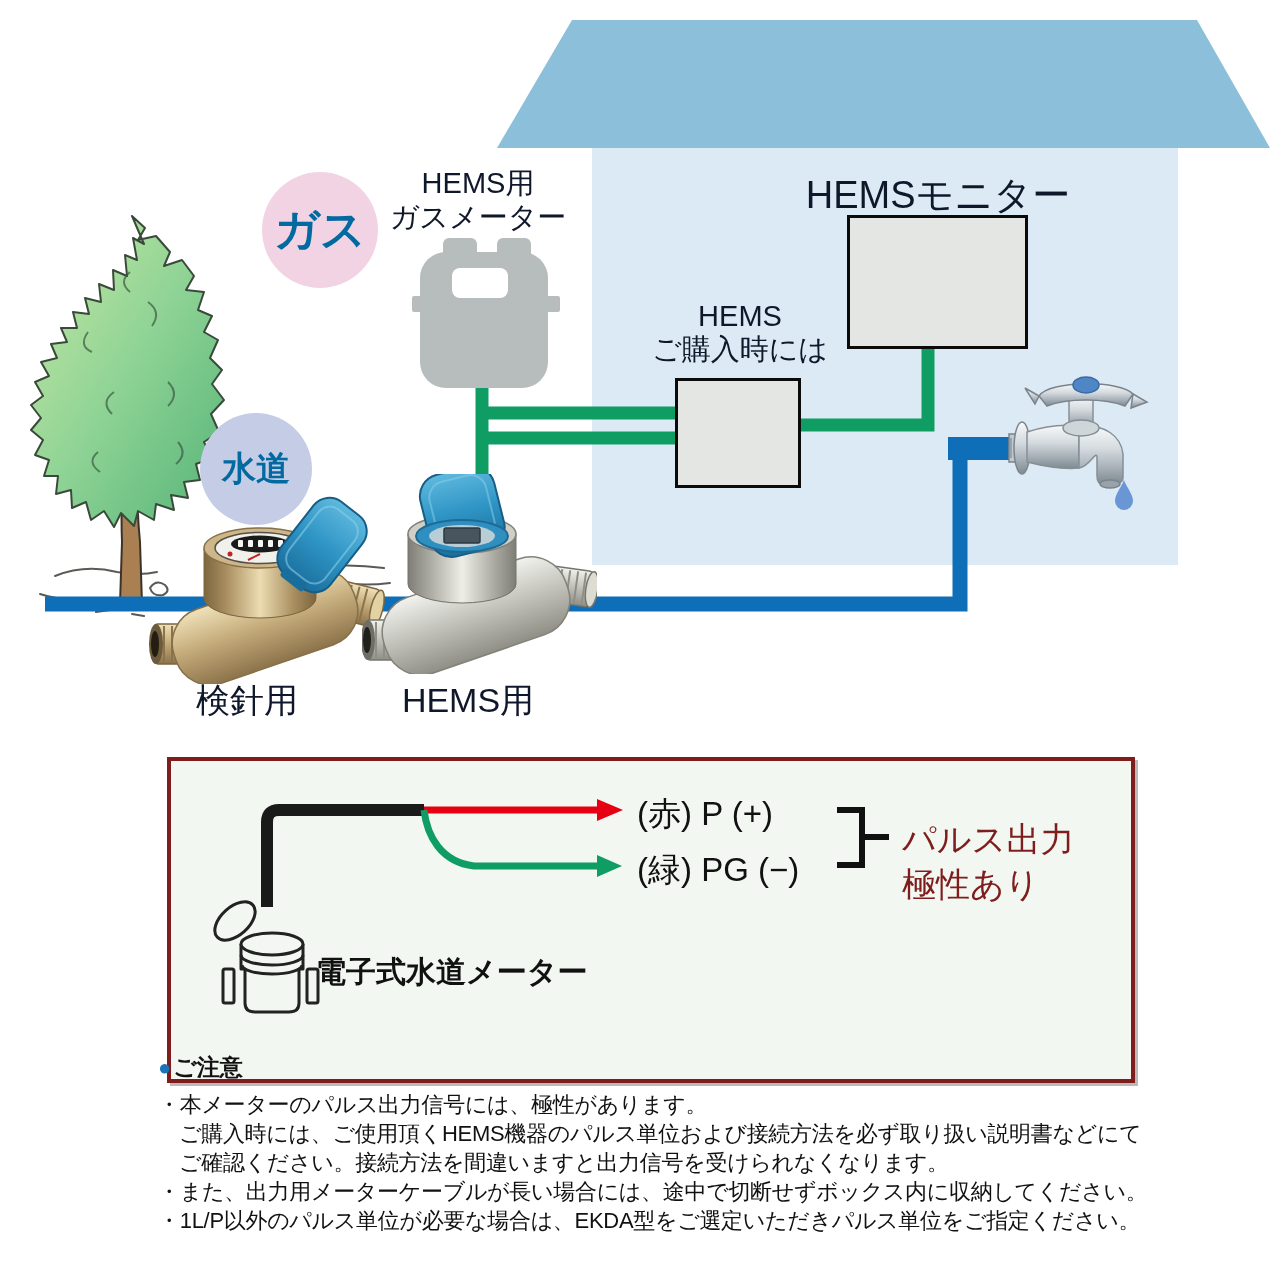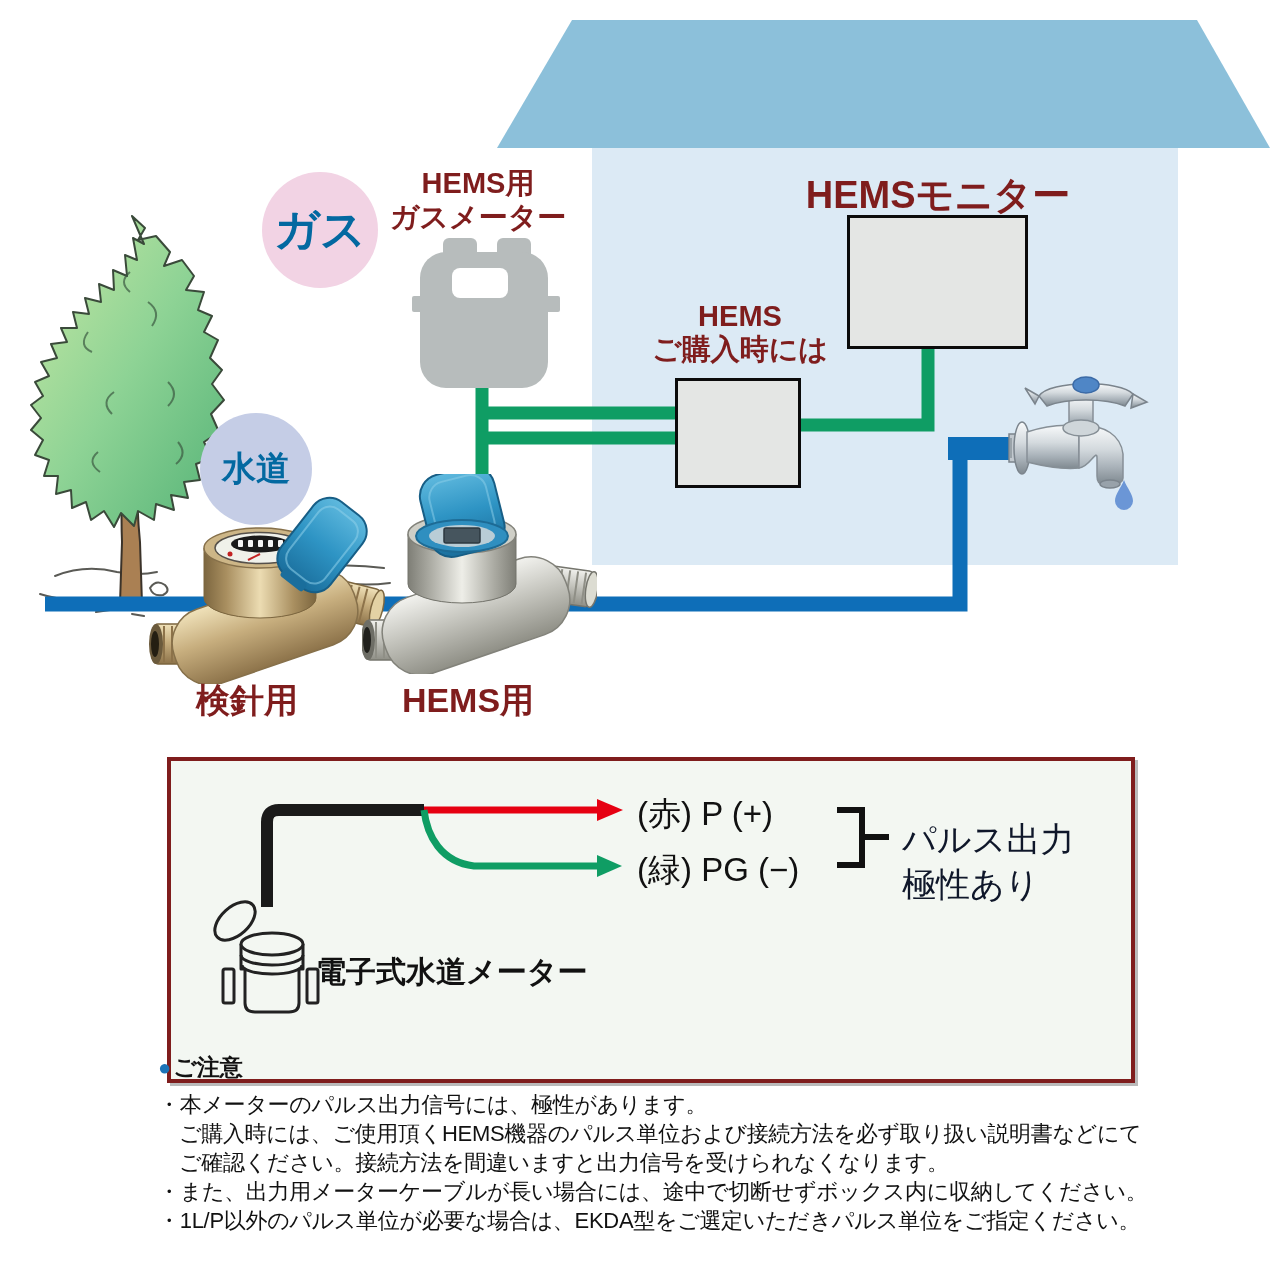--- a/index.html
+++ b/index.html
@@ -1,28 +1,28 @@
 <!DOCTYPE html>
 <html><head>
 <meta charset="utf-8">
 <style>
   * { margin:0; padding:0; box-sizing:border-box; }
   html,body { background:#fff; }
   body { width:1280px; height:1279px; font-family:"Liberation Sans","DejaVu Sans",sans-serif; color:#111; }
   #stage { position:relative; width:1280px; height:1279px; overflow:hidden; background:#fff; }
   .abs { position:absolute; }
-  .lbl { position:absolute; font-weight:700; color:#7f1d1d; white-space:nowrap; }
+  .lbl { position:absolute; font-weight:400; color:#0f172a; white-space:nowrap; }
   .ctr { transform:translateX(-50%); text-align:center; }
   .badge { position:absolute; border-radius:50%; display:flex; align-items:center; justify-content:center;
            font-weight:700; color:#0369a1; }
   .device-box { position:absolute; background:#e4e6e4; border:3px solid #0b0b0b; }
   .panel { position:absolute; left:167px; top:757px; width:968px; height:326px;
            background:#f3f7f2; border:4px solid #7f1d1d; box-shadow:3px 3px 0 rgba(130,130,130,.55); }
   .panel-lbl { position:absolute; font-weight:500; font-size:33px; white-space:nowrap; color:#111; }
-  .panel-caption { position:absolute; font-weight:500; font-size:34px; line-height:45px; white-space:nowrap; color:#0f172a; }
+  .panel-caption { position:absolute; font-weight:500; font-size:34px; line-height:45px; white-space:nowrap; color:#7f1d1d; }
   .panel-meter-caption { position:absolute; font-weight:700; font-size:30px; white-space:nowrap; color:#111; }
   .notes { position:absolute; left:158px; top:1052px; width:1060px; }
   .notes-title { font-size:23px; font-weight:700; margin-bottom:7px; }
   .notes-title .dot { color:#1b74b8; font-size:22px; margin-right:2px; }
   .note-line { font-size:22px; font-weight:400; line-height:29px; white-space:nowrap; letter-spacing:-0.3px; }
   .note-line.indent { padding-left:21px; }
 </style>
 </head>
 <body>
 

